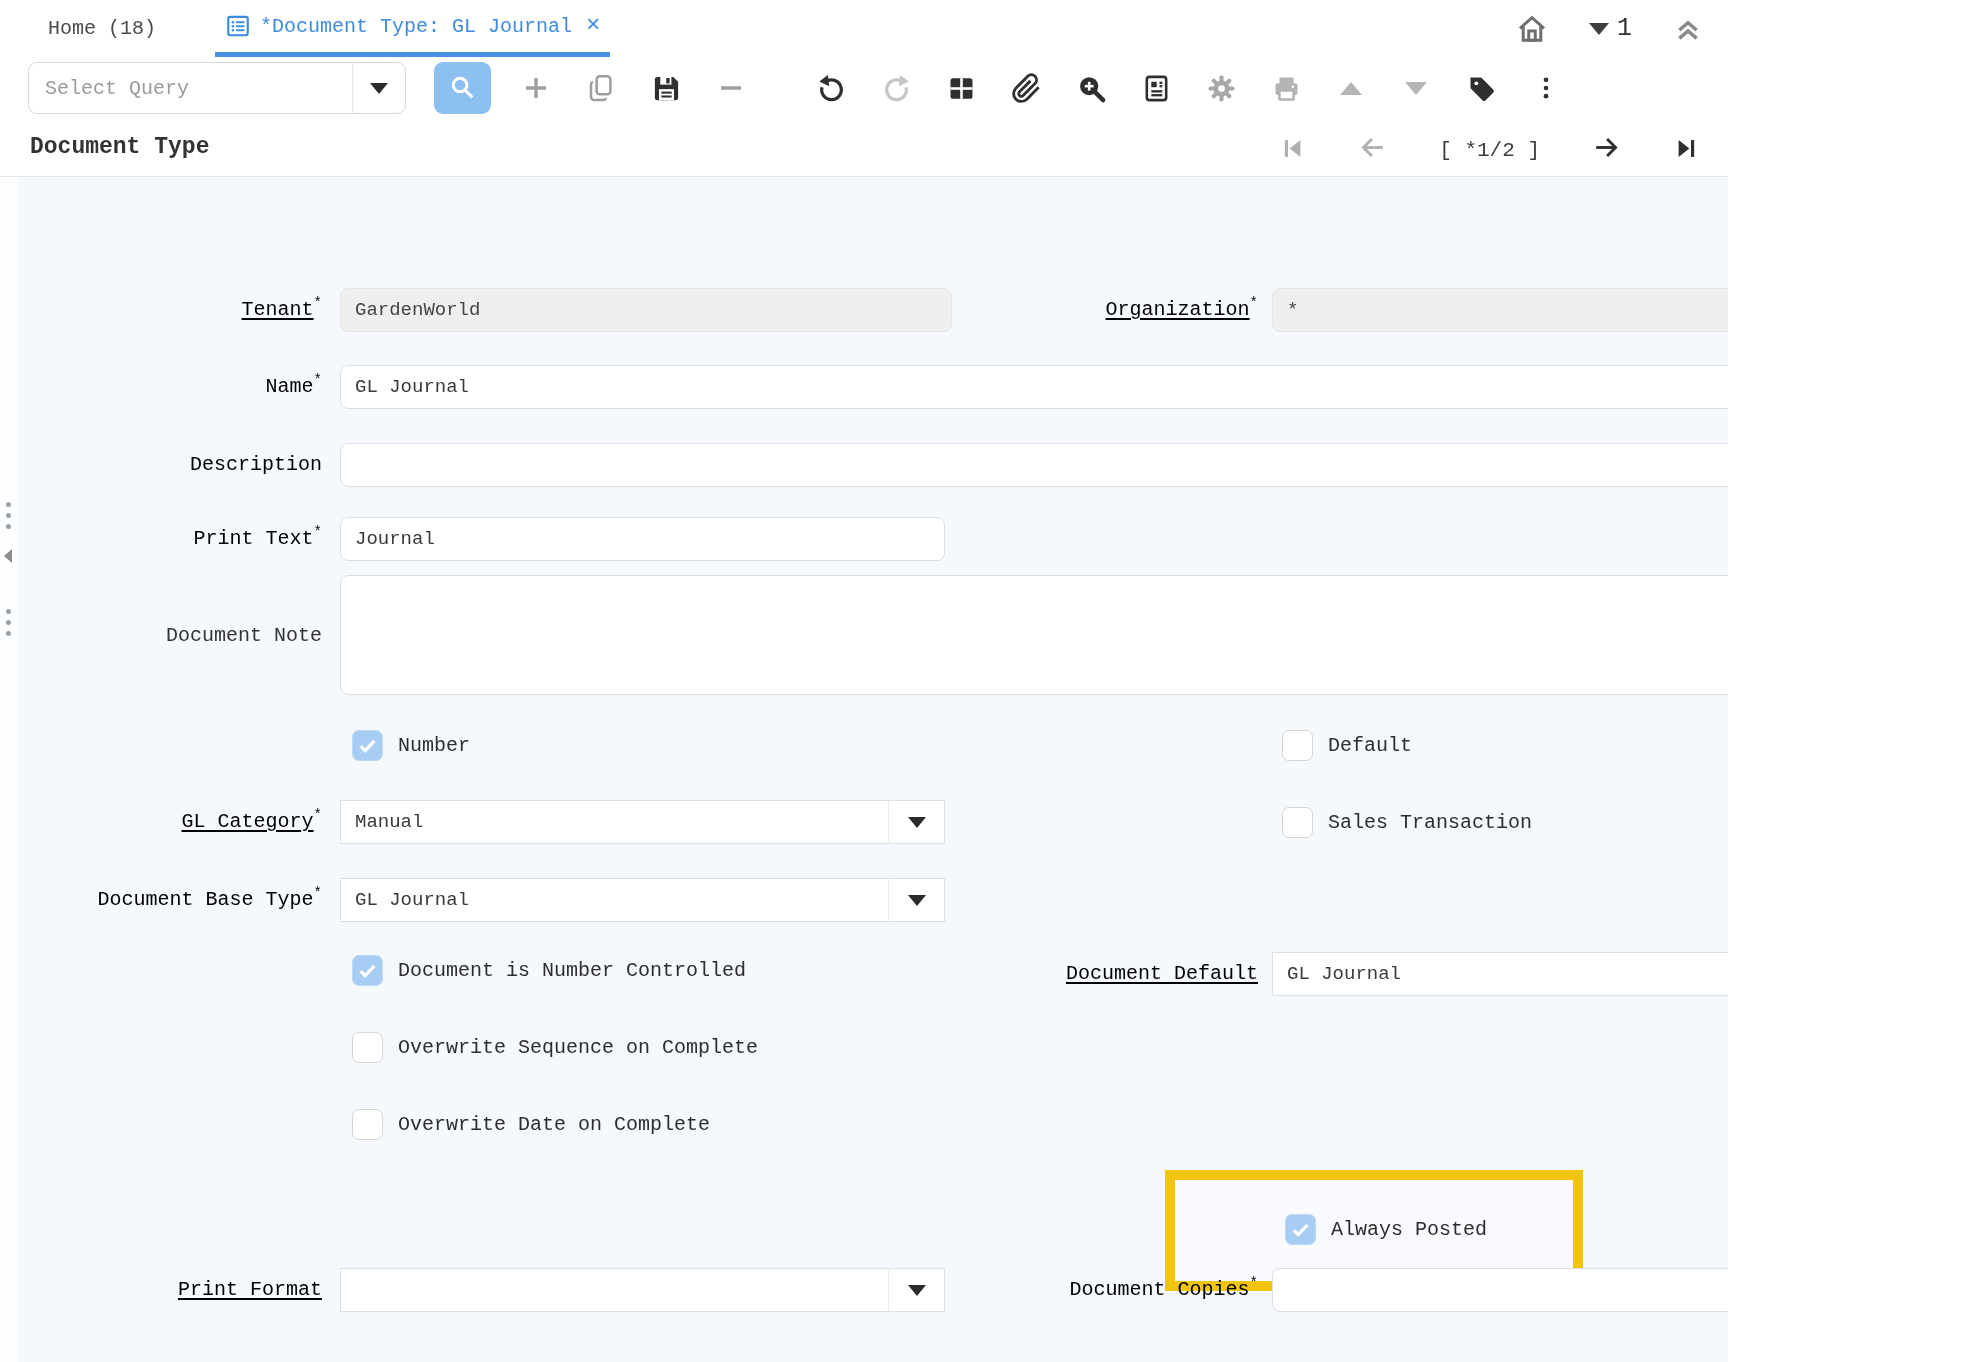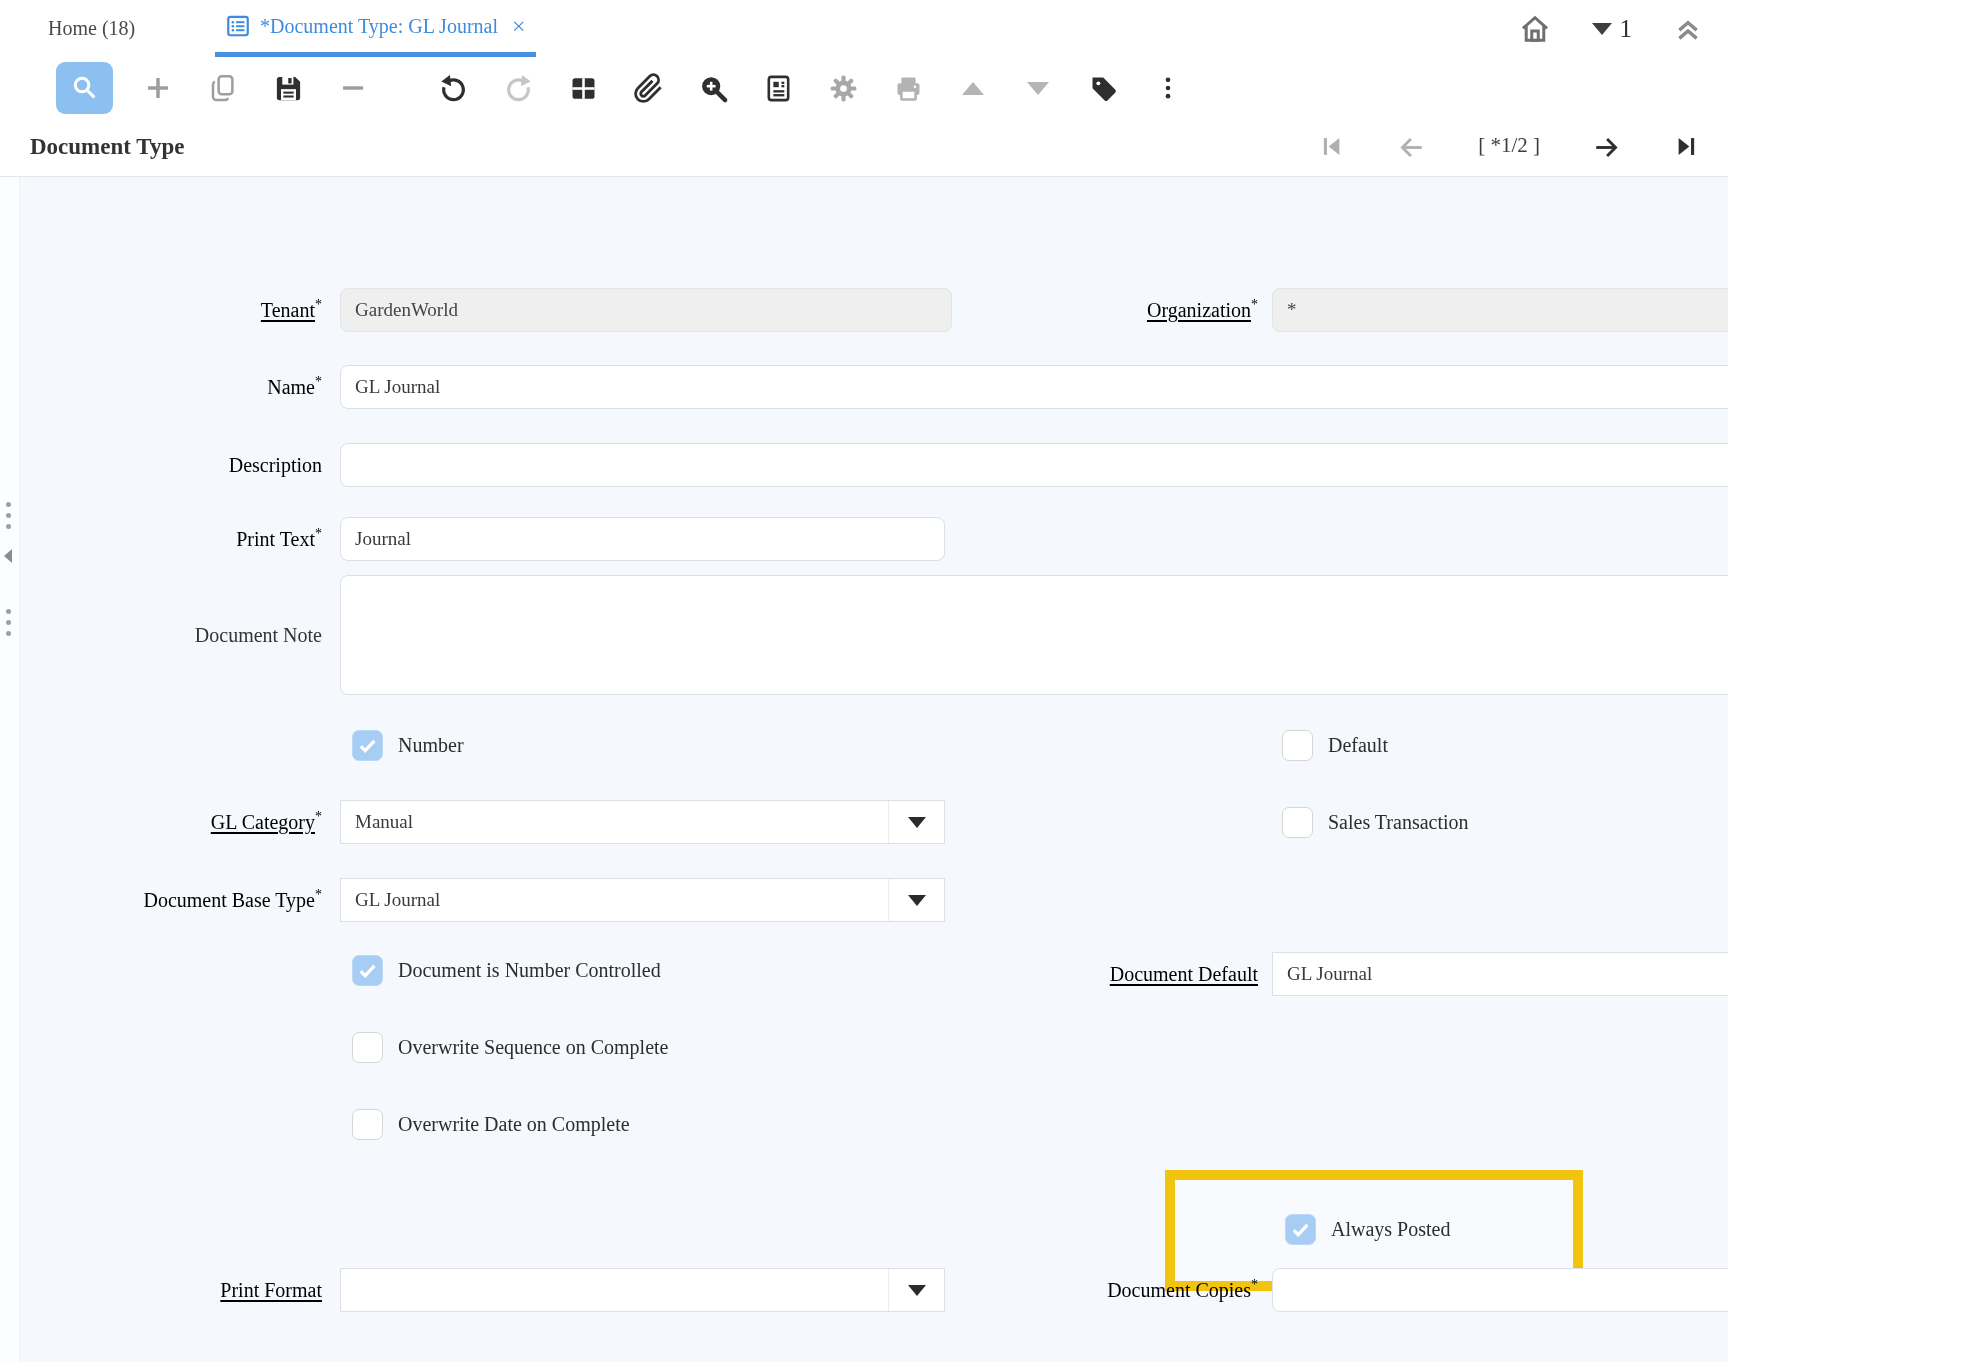--- a/index.html
+++ b/index.html
@@ -1,17 +1,17 @@
 <!DOCTYPE html>
 <html><head>
 <meta charset="utf-8">
 <style>
   html,body{margin:0;padding:0;background:#fff;}
   .app{position:relative;width:1728px;height:1362px;background:#fff;
-       font-family:Liberation Serif, serif;overflow:hidden;}
+       font-family:Liberation Mono, monospace;overflow:hidden;}
 
   
   .tabbar{position:absolute;left:18px;top:0;right:0;height:57px;background:#fff;}
   .tab-home{position:absolute;left:30px;top:0;height:57px;display:flex;align-items:center;
             font-size:20px;color:#4a4a4a;cursor:pointer;}
   .tab-active{position:absolute;left:197px;top:0;height:57px;display:flex;align-items:center;gap:9px;
               padding:0 10px;font-size:20px;color:#3d8be0;border-bottom:5px solid #4a90e2;
               box-sizing:border-box;cursor:pointer;}
   .tab-close{font-size:24px;color:#3d8be0;margin-left:5px;line-height:1;}
   .top-right{position:absolute;right:24px;top:0;height:57px;display:flex;align-items:center;gap:40px;}
@@ -32,21 +32,21 @@
          border-top:11px solid #2b2b2b;}
   .btn-search{width:57px;height:52px;border-radius:9px;background:#8cc0f0;display:flex;
               align-items:center;justify-content:center;margin-left:28px;cursor:pointer;}
   .tbtn{width:40px;height:52px;display:flex;align-items:center;justify-content:center;
         margin-left:25px;cursor:pointer;}
   .tbtn.gap{margin-left:60px;}
 
   
   .titlebar{position:absolute;left:30px;top:120px;right:28px;height:54px;display:flex;align-items:center;}
   .wtitle{font-size:23px;font-weight:bold;color:#333;}
-  .recnav{margin-left:auto;display:flex;align-items:flex-start;gap:52px;}
+  .recnav{margin-left:auto;display:flex;align-items:flex-end;gap:52px;}
   .recpos{font-size:21px;color:#3c3c3c;white-space:nowrap;}
   .navbtn{display:flex;align-items:center;cursor:pointer;}
 
   .divider{position:absolute;left:0;top:176px;width:100%;height:1px;background:#e6e6e6;}
 
   
   .content{position:absolute;left:0;top:177px;width:100%;height:1185px;background:#f5f8fc;}
   .west{position:absolute;left:0;top:0;width:19px;height:100%;background:#fcfdff;
         border-right:1px solid #eef1f5;}
   .westdots{position:absolute;left:6px;display:flex;flex-direction:column;gap:6px;cursor:pointer;}
@@ -125,20 +125,26 @@
       <span class="navbtn">
         <svg width="32" height="32" viewBox="0 0 24 24" fill="none" stroke="#8a8a8a" stroke-width="2.6">
           <path d="M5.5 12.8 L12 7.3 L18.5 12.8"></path>
           <path d="M5.5 19 L12 13.5 L18.5 19"></path>
         </svg>
       </span>
     </div>
   </div>
 
   <div class="toolbar">
+    <div class="combo-q">
+      <input placeholder="Select Query" style="">
+      <span class="cbtn">
+        <span class="caret"></span>
+      </span>
+    </div>
 
     <span class="btn-search">
       <svg width="28" height="28" viewBox="0 0 24 24" fill="none" stroke="#fff" stroke-width="2.6">
         <circle cx="9.5" cy="9.5" r="5.8"></circle>
           <line x1="14.2" y1="14.2" x2="20" y2="20"></line>
       </svg>
     </span>
 
     <span class="tbtn">
       <svg width="30" height="30" viewBox="0 0 24 24" stroke="#9e9e9e" stroke-width="2.8">

